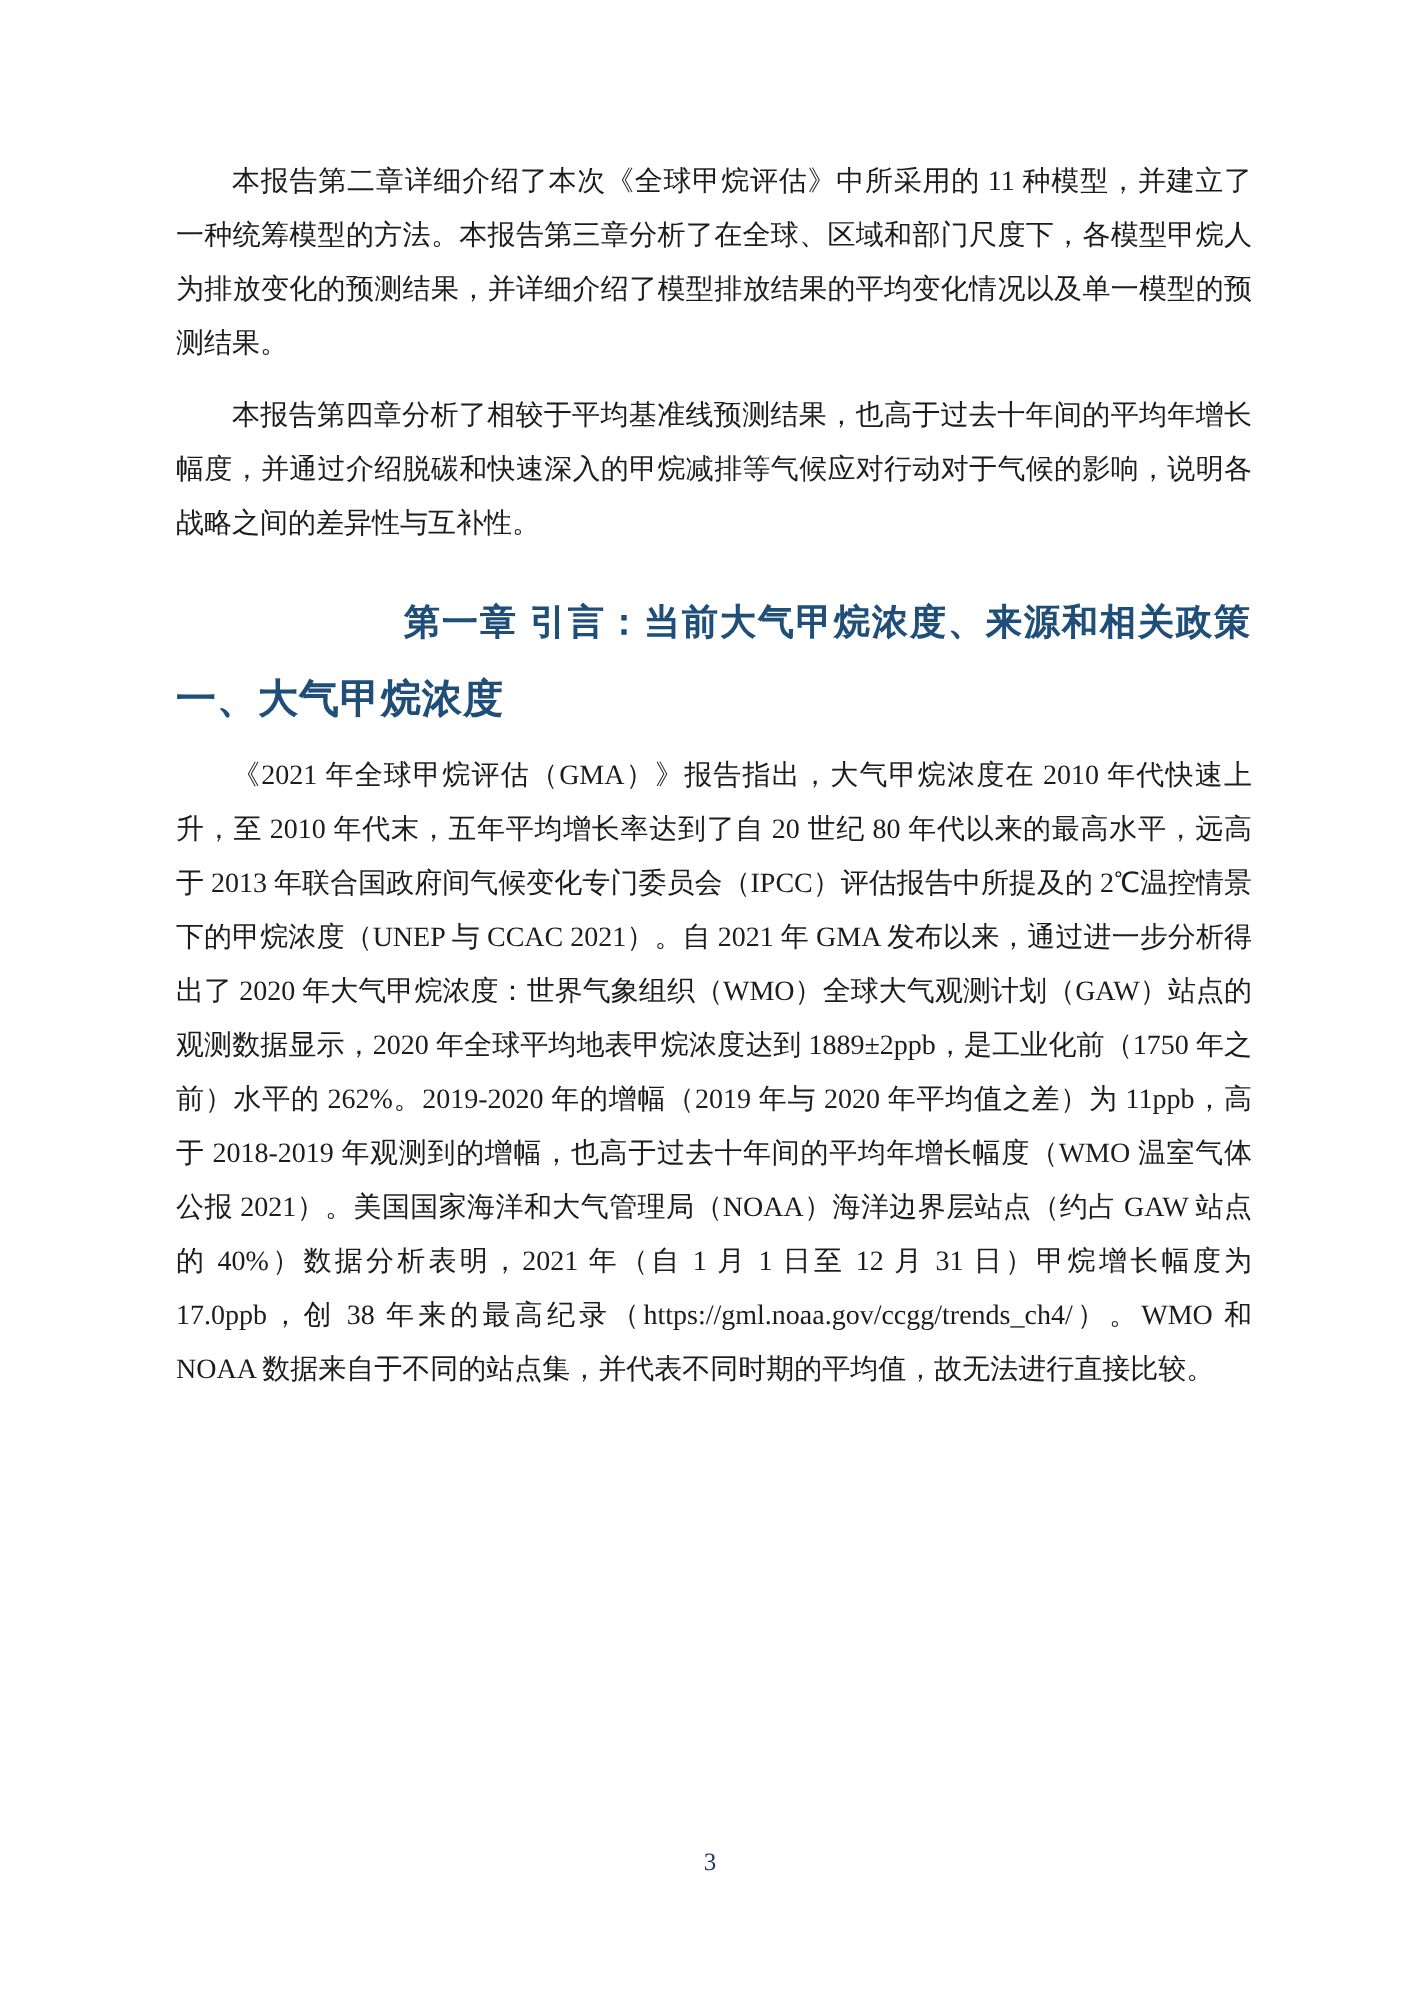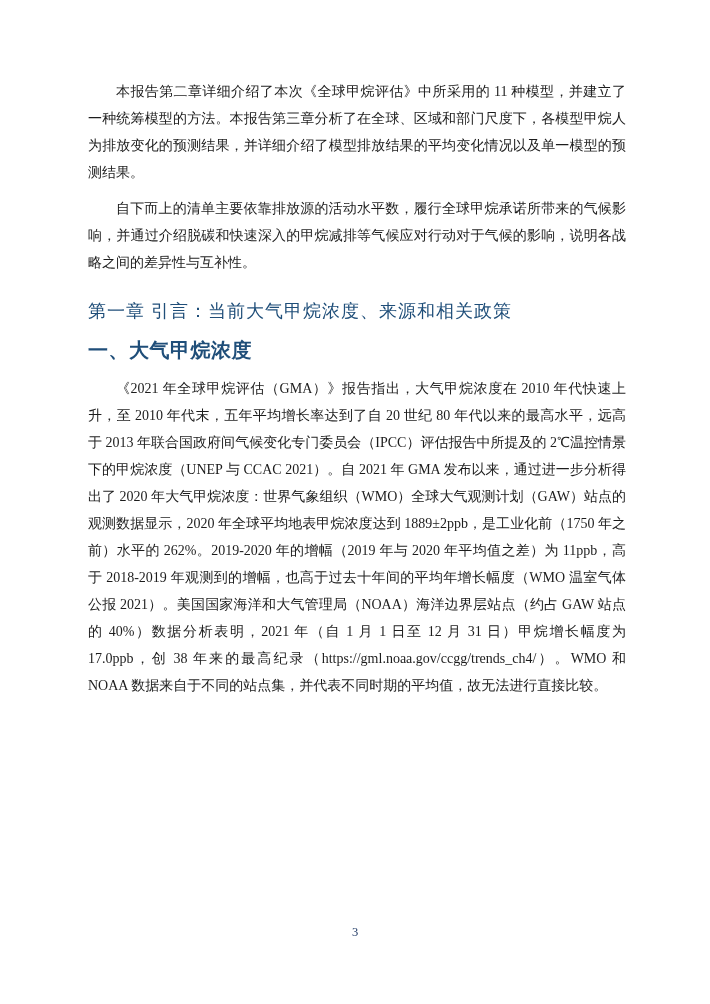--- a/index.html
+++ b/index.html
@@ -31,23 +31,24 @@
     text-align: justify;
     text-justify: inter-ideograph;
     text-indent: 2em;
     word-break: break-word;
   }
   h1.chapter-heading {
     margin: 22px 0 16px 0;
     font-family: "Liberation Sans", sans-serif;
     font-size: 18px;
     line-height: 26px;
-    font-weight: normal;
+    font-weight: bold;
     color: #1f4e79;
     letter-spacing: 1px;
+    text-align: right;
   }
   h2.section-heading {
     margin: 2px 0 14px 0;
     font-family: "Liberation Sans", sans-serif;
     font-size: 20px;
     line-height: 21px;
     font-weight: bold;
     color: #1f4e79;
     letter-spacing: 0.5px;
   }
@@ -65,21 +66,21 @@
   }
 </style>
 </head>
 <body>
 
 <div class="page">
   <div class="content">
 
     <p class="body-para">本报告第二章详细介绍了本次《全球甲烷评估》中所采用的 11 种模型，并建立了一种统筹模型的方法。本报告第三章分析了在全球、区域和部门尺度下，各模型甲烷人为排放变化的预测结果，并详细介绍了模型排放结果的平均变化情况以及单一模型的预测结果。</p>
 
-    <p class="body-para">自下而上的清单主要依靠排放源的活动水平数，履行全球甲烷承诺所带来的气候影响，并通过介绍脱碳和快速深入的甲烷减排等气候应对行动对于气候的影响，说明各战略之间的差异性与互补性。</p>
+    <p class="body-para">本报告第四章分析了相较于平均基准线预测结果，也高于过去十年间的平均年增长幅度，并通过介绍脱碳和快速深入的甲烷减排等气候应对行动对于气候的影响，说明各战略之间的差异性与互补性。</p>
 
     <h1 class="chapter-heading">第一章 引言：当前大气甲烷浓度、来源和相关政策</h1>
 
     <h2 class="section-heading">一、大气甲烷浓度</h2>
 
     <p class="body-para">《2021 年全球甲烷评估（GMA）》报告指出，大气甲烷浓度在 2010 年代快速上升，至 2010 年代末，五年平均增长率达到了自 20 世纪 80 年代以来的最高水平，远高于 2013 年联合国政府间气候变化专门委员会（IPCC）评估报告中所提及的 2℃温控情景下的甲烷浓度（UNEP 与 CCAC 2021）。自 2021 年 GMA 发布以来，通过进一步分析得出了 2020 年大气甲烷浓度：世界气象组织（WMO）全球大气观测计划（GAW）站点的观测数据显示，2020 年全球平均地表甲烷浓度达到 1889±2ppb，是工业化前（1750 年之前）水平的 262%。2019-2020 年的增幅（2019 年与 2020 年平均值之差）为 11ppb，高于 2018-2019 年观测到的增幅，也高于过去十年间的平均年增长幅度（WMO 温室气体公报 2021）。美国国家海洋和大气管理局（NOAA）海洋边界层站点（约占 GAW 站点的 40%）数据分析表明，2021 年（自 1 月 1 日至 12 月 31 日）甲烷增长幅度为 17.0ppb，创 38 年来的最高纪录（https://gml.noaa.gov/ccgg/trends_ch4/）。WMO 和 NOAA 数据来自于不同的站点集，并代表不同时期的平均值，故无法进行直接比较。</p>
 
 
 
 

